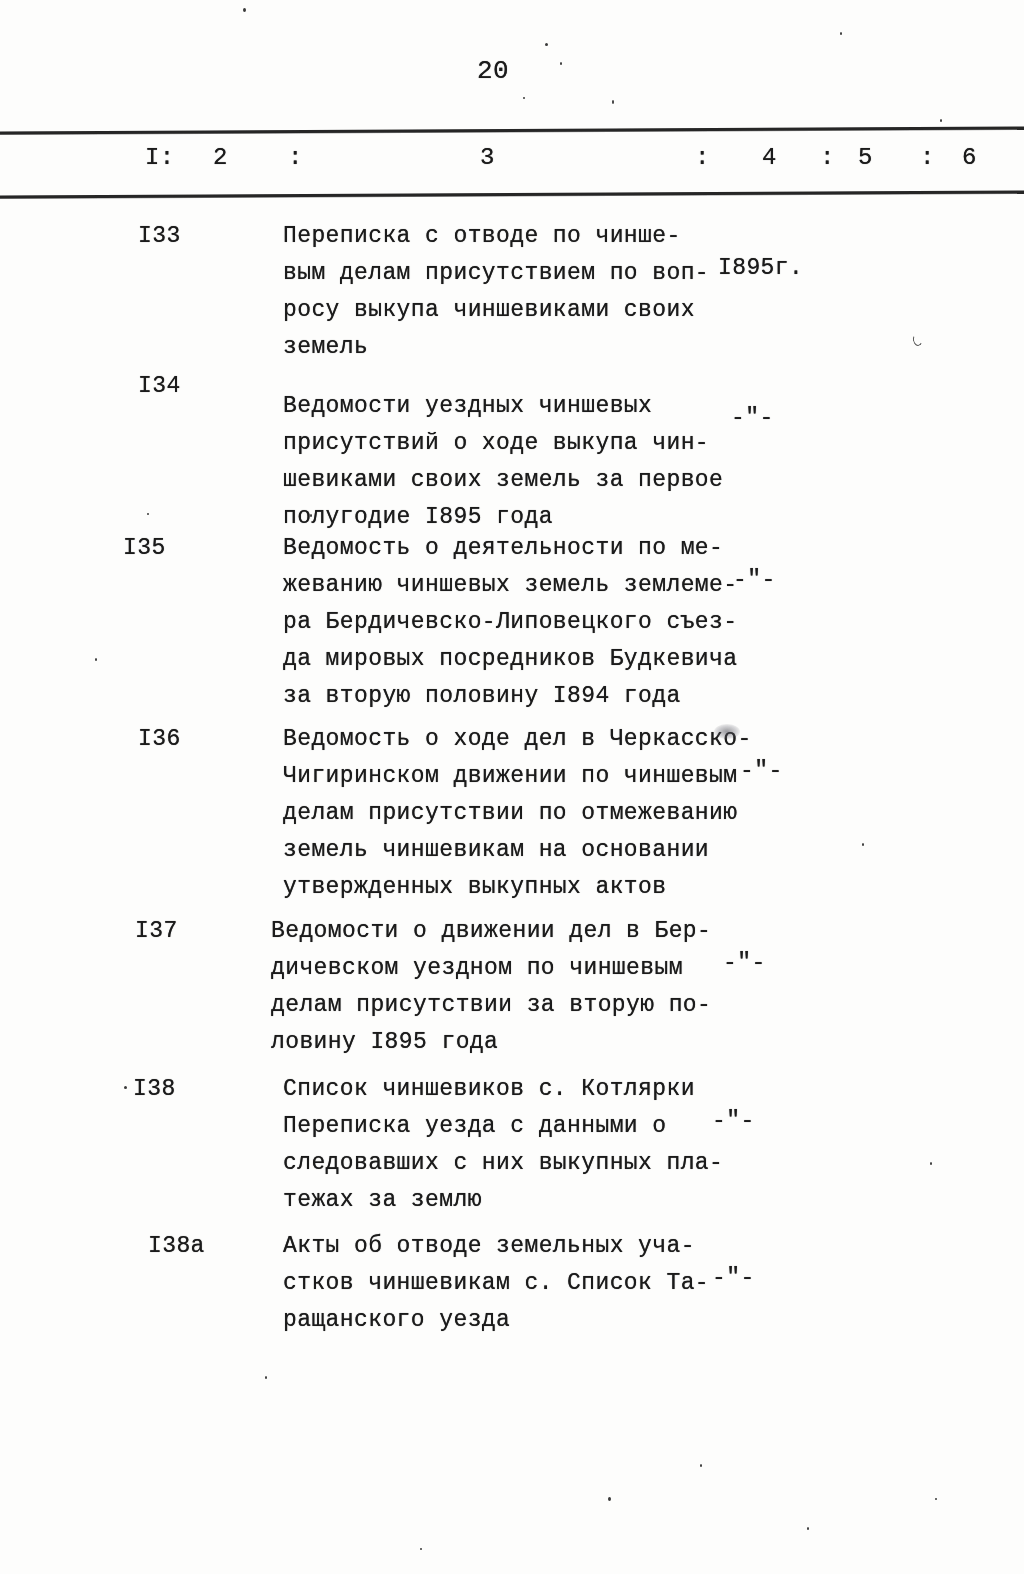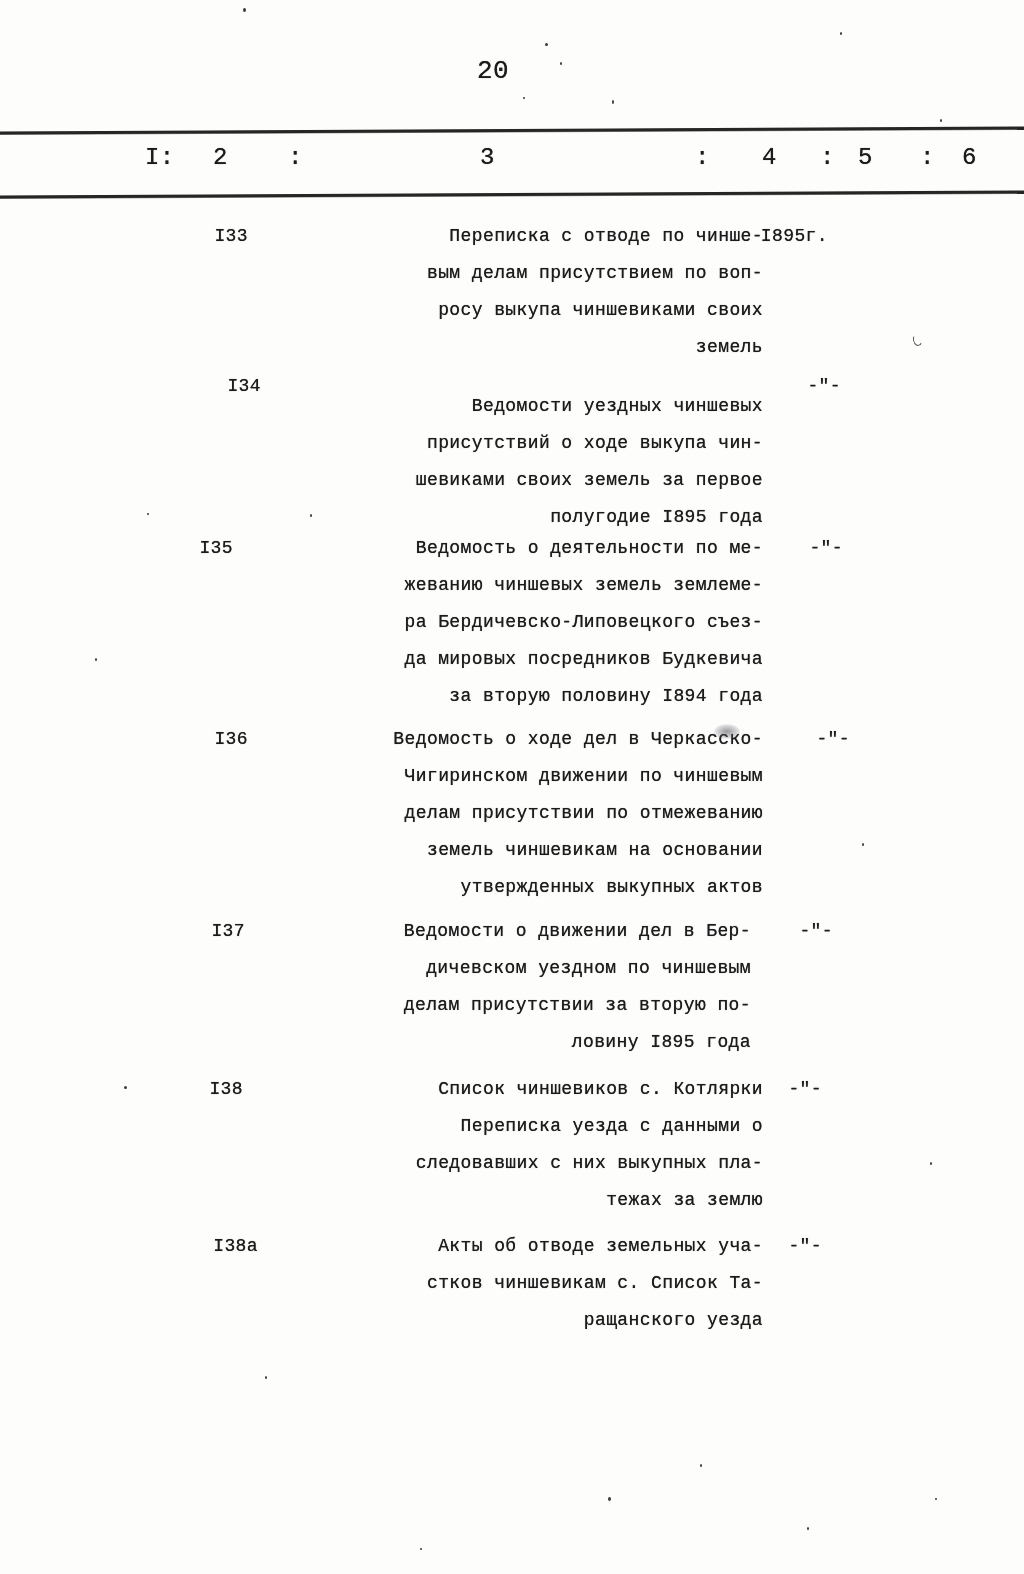--- a/index.html
+++ b/index.html
@@ -9,26 +9,25 @@
   }
   .page {
     position: relative;
     width: 1024px;
     height: 1574px;
     margin: 0 auto;
     background: #fdfdfc;
     overflow: hidden;
     font-family: "Liberation Mono", "DejaVu Sans Mono", monospace;
     color: #1b1b1b;
-    text-align: right;
   }
   .tw {
     position: absolute;
     font-family: "Liberation Mono", "DejaVu Sans Mono", monospace;
-    font-size: 18px;
+    font-size: 23px;
     line-height: 37px;
     letter-spacing: 0.4px;
     color: #1b1b1b;
     white-space: pre;
     text-shadow: 0 0 0.7px rgba(20,20,20,0.85);
   }
   .page-number {
     top: 53px;
     left: 477px;
     font-size: 26px;
@@ -48,21 +47,21 @@
     position: absolute;
     top: 141px;
     font-size: 24px;
     line-height: 34px;
     letter-spacing: 0.4px;
     white-space: pre;
     text-shadow: 0 0 0.7px rgba(20,20,20,0.85);
   }
   .entry-num   { width: 110px; }
   .entry-desc  { width: 480px; }
-  .entry-date  { width: 110px; }
+  .entry-date  { width: 110px; margin-top: 32px; }
   .smudge {
     position: absolute;
     left: 714px;
     top: 724px;
     width: 26px;
     height: 15px;
     background: radial-gradient(ellipse at center, rgba(70,70,80,0.55) 0%, rgba(110,110,120,0.25) 55%, rgba(160,160,170,0) 80%);
     filter: blur(0.7px);
     border-radius: 50%;
   }
@@ -110,21 +109,21 @@
   <div>
     <div class="tw entry-num" style="left:138px; top:218px">I33</div>
     <div class="tw entry-desc" style="left:283px; top:218px">Переписка с отводе по чинше-
 вым делам присутствием по воп-
 росу выкупа чиншевиками своих
 земель</div>
     <div class="tw entry-date" style="left:718px; top:218px">I895г.</div>
   </div>
 
   <div>
-    <div class="tw entry-num" style="left:151px; top:368px">I34</div>
+    <div class="tw entry-num" style="left:138px; top:368px">I34</div>
     <div class="tw entry-desc" style="left:283px; top:388px">Ведомости уездных чиншевых
 присутствий о ходе выкупа чин-
 шевиками своих земель за первое
 полугодие I895 года</div>
     <div class="tw entry-date" style="left:731px; top:368px">-"-</div>
   </div>
 
   <div>
     <div class="tw entry-num" style="left:123px; top:530px">I35</div>
     <div class="tw entry-desc" style="left:283px; top:530px">Ведомость о деятельности по ме-

